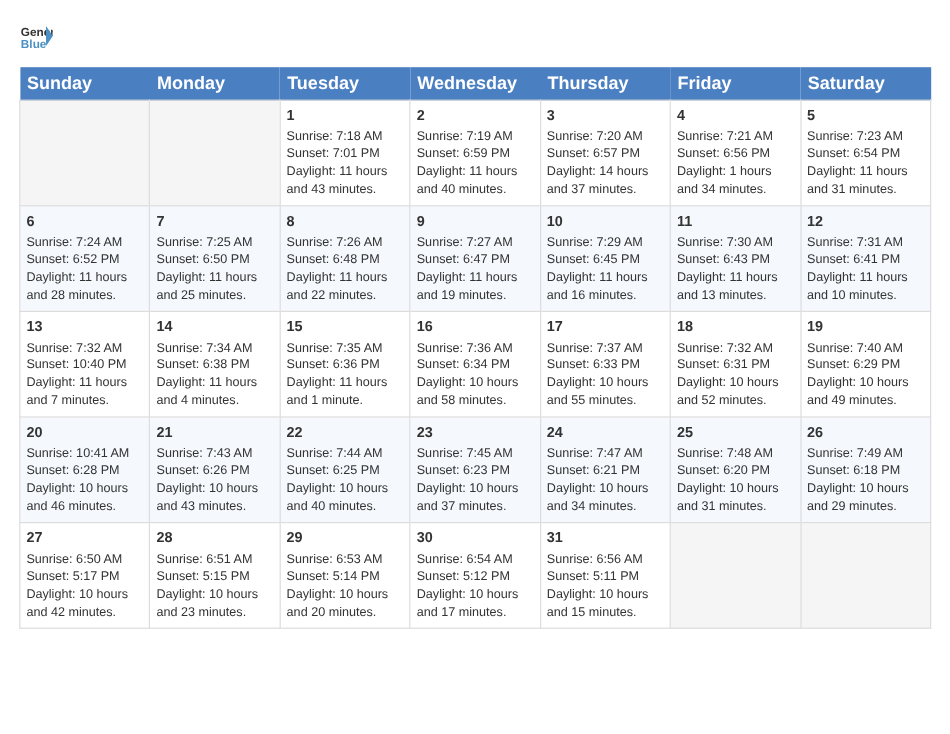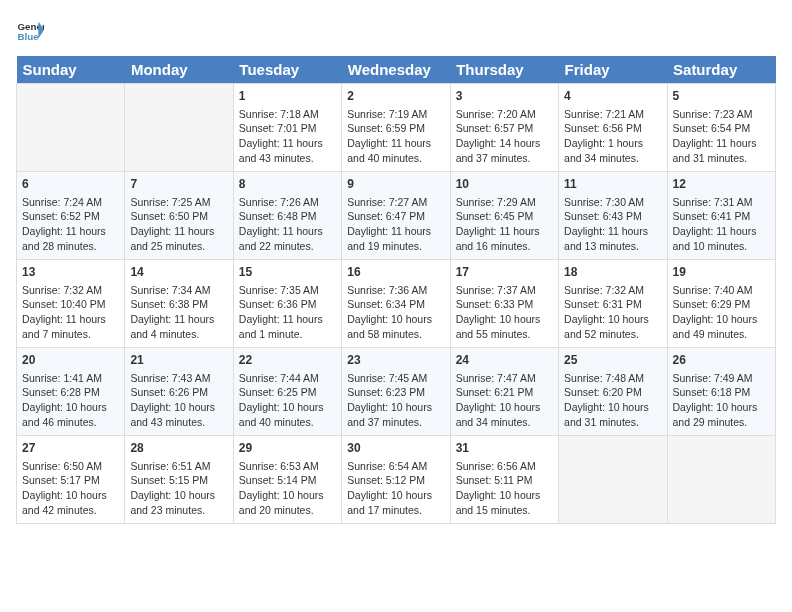--- a/index.html
+++ b/index.html
@@ -230,21 +230,21 @@
         <td>
           <span class="day-num">19</span>
           <div>Sunrise: 7:40 AM</div>
           <div>Sunset: 6:29 PM</div>
           <div>Daylight: 10 hours and 49 minutes.</div>
         </td>
       </tr>
       <tr class="week-row">
         <td>
           <span class="day-num">20</span>
-          <div>Sunrise: 1:41 AM</div>
+          <div>Sunrise: 10:41 AM</div>
           <div>Sunset: 6:28 PM</div>
           <div>Daylight: 10 hours and 46 minutes.</div>
         </td>
         <td>
           <span class="day-num">21</span>
           <div>Sunrise: 7:43 AM</div>
           <div>Sunset: 6:26 PM</div>
           <div>Daylight: 10 hours and 43 minutes.</div>
         </td>
         <td>

